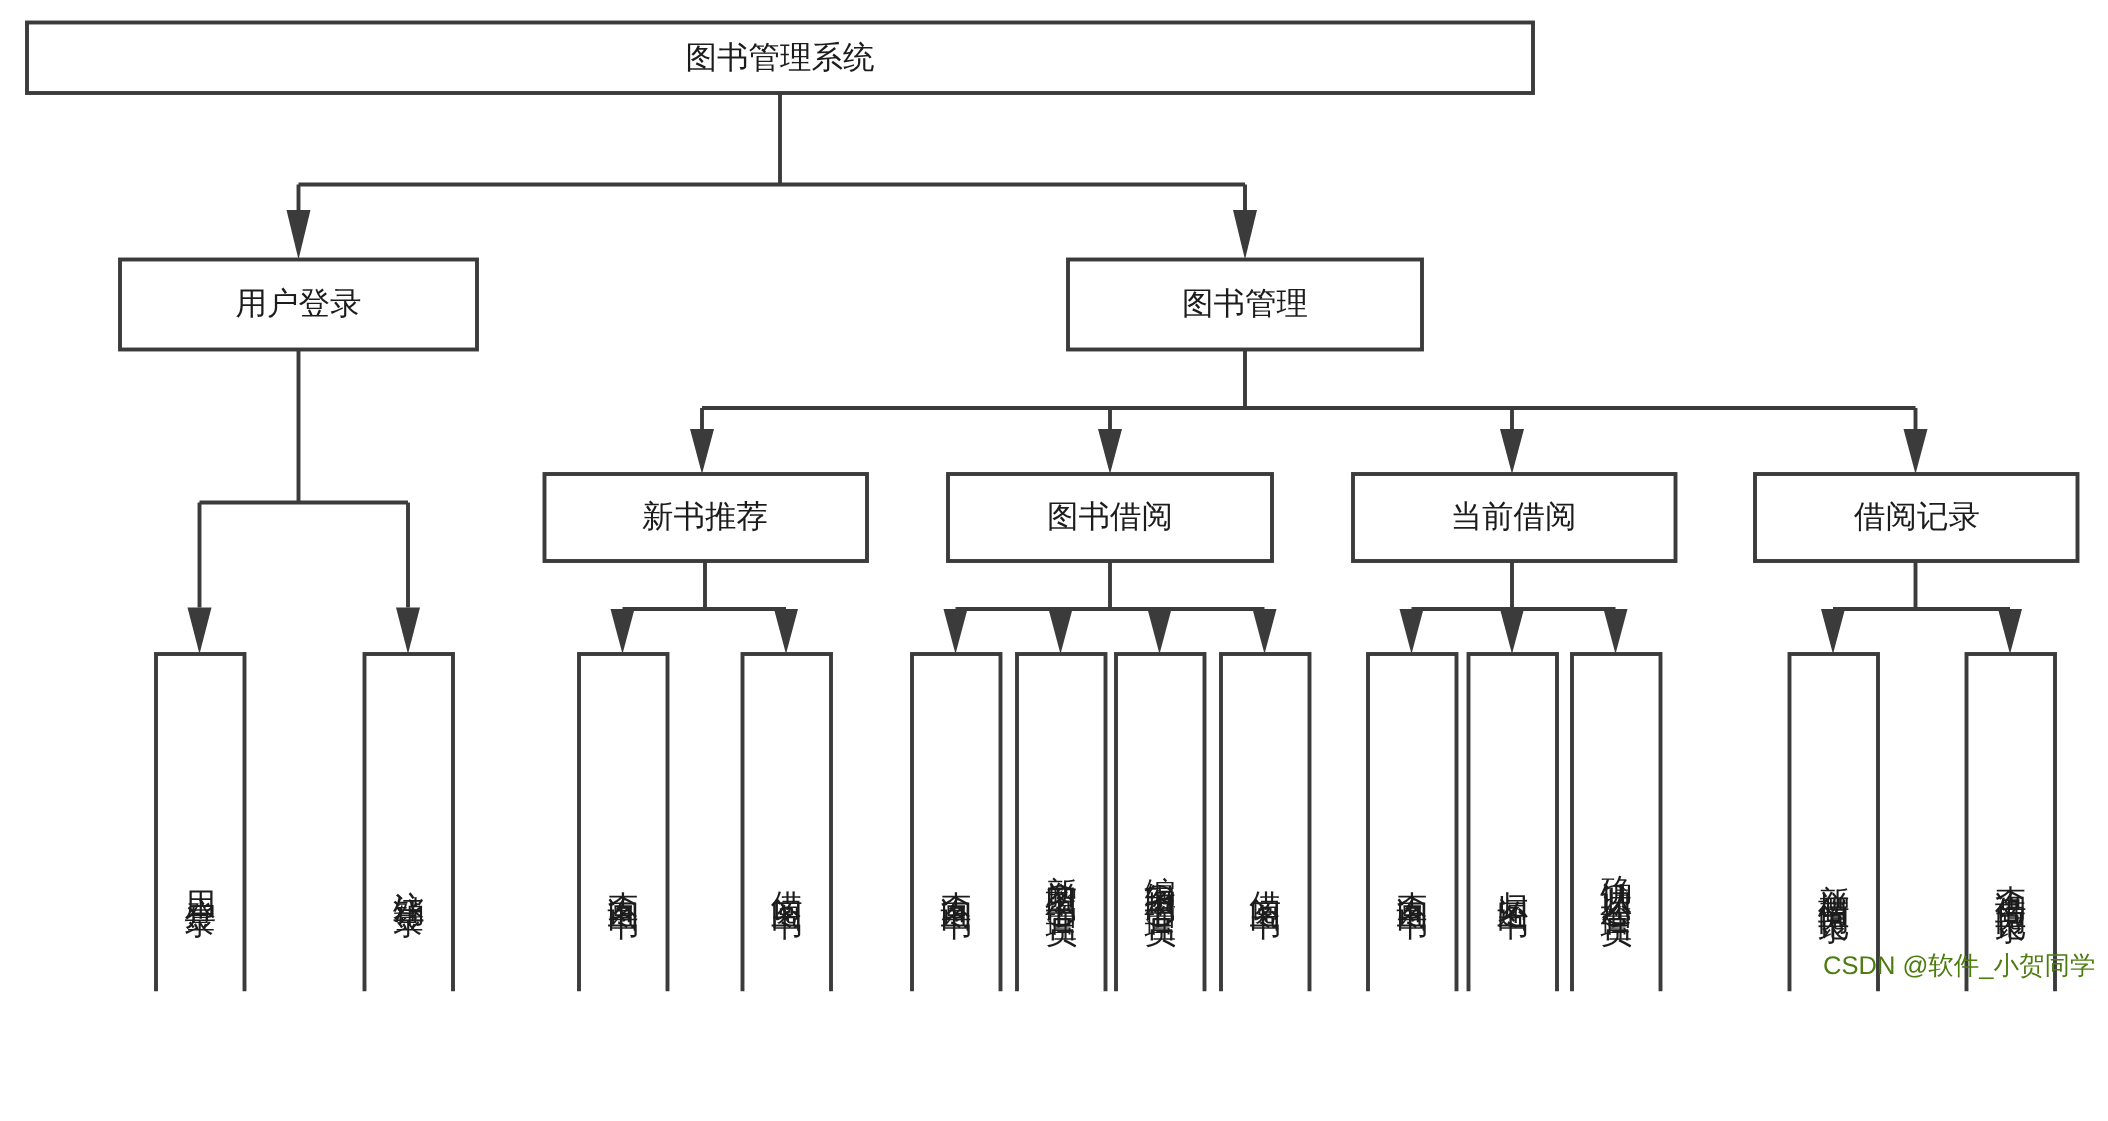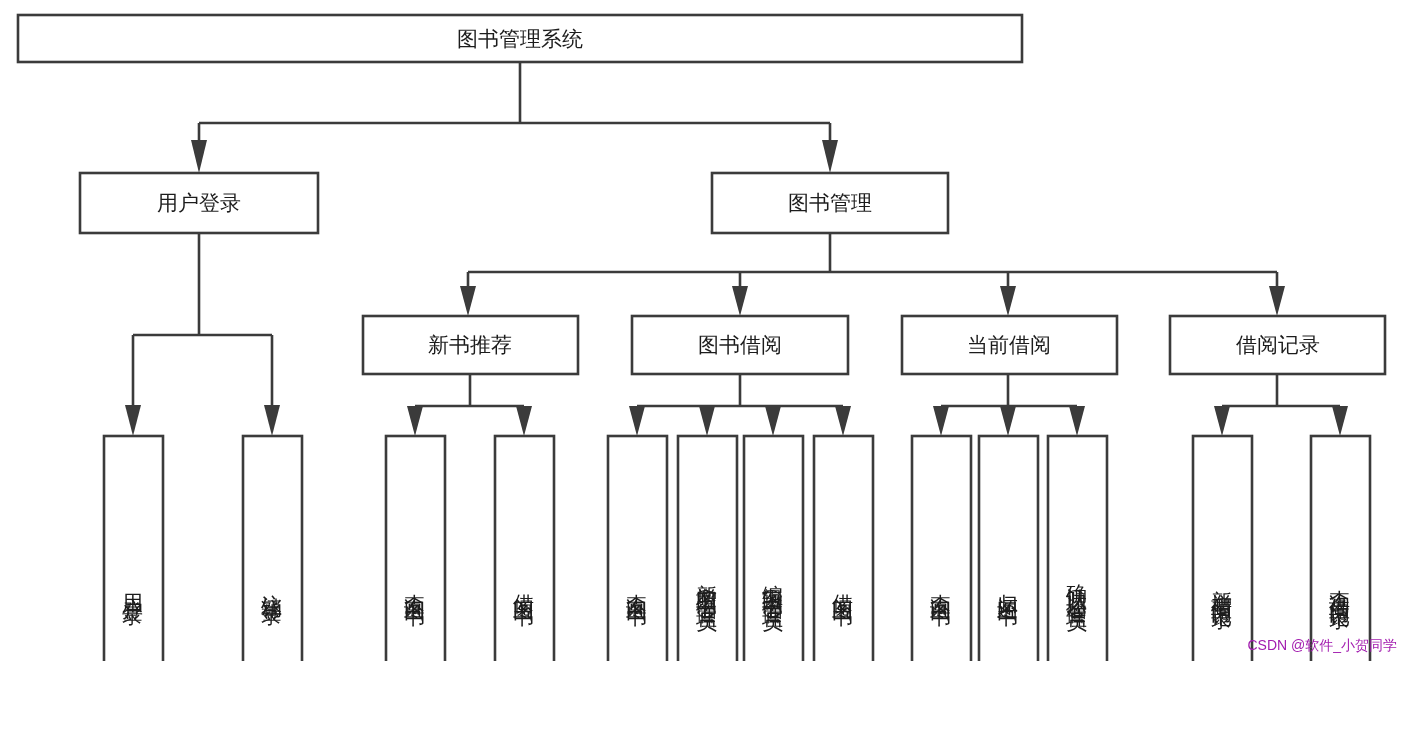--- a/index.html
+++ b/index.html
@@ -54,22 +54,22 @@
     writing-mode: vertical-rl;
     text-orientation: upright;
     text-anchor: middle;
     letter-spacing: 4px;
   }
   .watermark {
     position: absolute;
     right: 8px;
     bottom: 6px;
     font-family: "Liberation Sans", "DejaVu Sans", sans-serif;
-    font-size: 14px;
-    color: #a21caf;
+    font-size: 17px;
+    color: #4d7c0f;
     white-space: nowrap;
     user-select: none;
   }
 </style>
 </head>
 <body>
 
 <div id="stage">
 
   <svg id="diagram" viewBox="0 0 1405 747">

